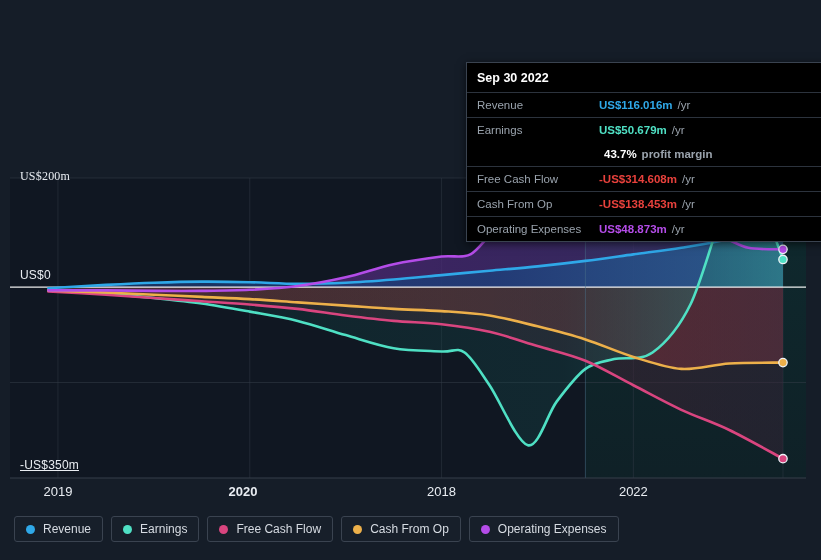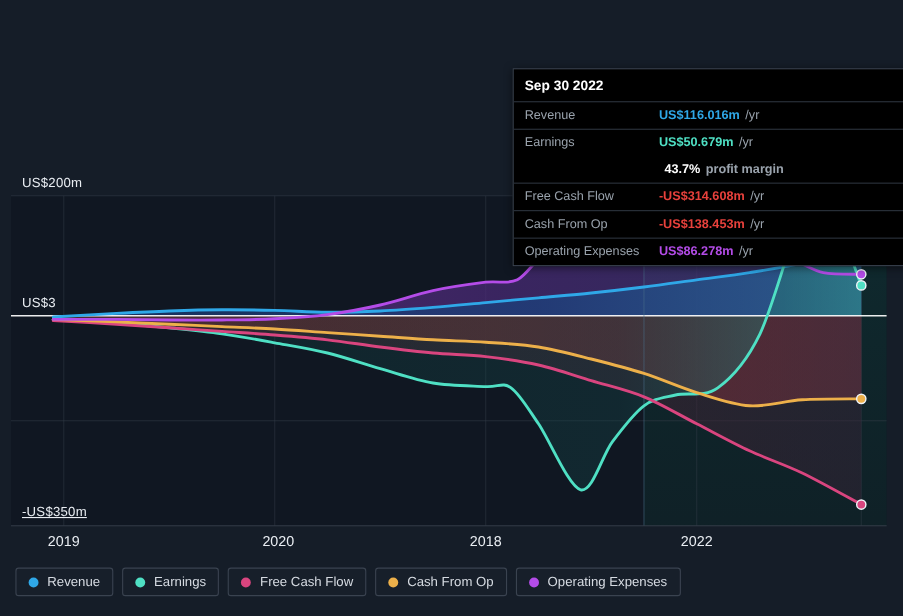--- a/index.html
+++ b/index.html
@@ -17,21 +17,21 @@
   .chart-wrap{position:absolute;left:0;top:0;width:821px;height:505px;}
   svg.chart{position:absolute;left:0;top:0;}
 
   .axis-label{
     position:absolute;
     color:#e9edf2;
     font-size:12px;
     letter-spacing:.2px;
     white-space:nowrap;
   }
-  .y-label-200{left:20px;top:159px;}
+  .y-label-200{left:20px;top:169px;font-family:Liberation Serif, serif;}
   .y-label-0{left:20px;top:268px;}
   .y-label-350{left:20px;top:458px;text-decoration:underline;}
 
   .x-label{
     position:absolute;
     top:484px;
     color:#e9edf2;
     font-size:13px;
     transform:translateX(-50%);
     white-space:nowrap;
@@ -151,26 +151,26 @@
         <circle cx="782.9831325300983" cy="458.6952727272727" r="4.2" fill="#d9457f" stroke="#eef3f8" stroke-width="1.3"></circle>
         <path d="M48.36,290.36C57.57,290.71 89.02,291.85 105.90,292.55C122.78,293.24 138.51,294.03 153.86,294.73C169.20,295.43 186.46,296.21 201.81,296.91C217.15,297.61 234.41,298.22 249.76,299.09C265.10,299.96 282.37,301.32 297.71,302.36C313.06,303.41 330.32,304.59 345.66,305.64C361.01,306.68 378.27,308.04 393.61,308.91C408.96,309.78 426.22,310.04 441.57,311.09C456.91,312.14 474.17,313.01 489.52,315.45C504.86,317.90 522.13,322.52 537.47,326.36C552.81,330.20 570.08,334.57 585.42,339.45C600.77,344.34 618.03,352.20 633.37,356.91C648.72,361.62 665.98,367.86 681.33,368.91C696.67,369.96 713.01,364.46 729.28,363.45C745.54,362.45 774.39,362.75 782.98,362.61" fill="none" stroke="#edb04a" stroke-width="2.6" stroke-linecap="round" stroke-linejoin="round"></path>
         <circle cx="782.9831325300983" cy="362.6107272727272" r="4.2" fill="#edb04a" stroke="#eef3f8" stroke-width="1.3"></circle>
         <path d="M48.36,290.36C57.57,290.36 89.02,290.28 105.90,290.36C122.78,290.45 138.51,290.82 153.86,290.91C169.20,291.00 186.46,291.08 201.81,290.91C217.15,290.73 234.41,290.60 249.76,289.82C265.10,289.03 282.37,288.01 297.71,286.00C313.06,283.99 330.32,280.76 345.66,277.27C361.01,273.78 378.27,267.50 393.61,264.18C408.96,260.87 429.29,258.12 441.57,256.55C453.84,254.97 461.13,258.90 470.34,254.36C479.54,249.83 488.37,232.72 499.11,228.18C509.85,223.64 523.66,224.95 537.47,226.00C551.28,227.05 570.08,232.98 585.42,234.73C600.77,236.47 618.03,236.91 633.37,236.91C648.72,236.91 667.52,234.73 681.33,234.73C695.14,234.73 708.95,234.81 719.69,236.91C730.43,239.00 738.33,245.82 748.46,247.82C758.59,249.81 777.46,249.12 782.98,249.37" fill="none" stroke="#b44ce8" stroke-width="2.6" stroke-linecap="round" stroke-linejoin="round"></path>
         <circle cx="782.9831325300983" cy="249.3738181818182" r="4.2" fill="#b44ce8" stroke="#eef3f8" stroke-width="1.3"></circle>
         <line x1="10" y1="478" x2="806" y2="478" stroke="#343d49" stroke-width="1" opacity="0.7"></line>
       </svg>
   </div>
 
   <div class="axis-label y-label-200">US$200m</div>
-  <div class="axis-label y-label-0">US$3</div>
+  <div class="axis-label y-label-0">US$0</div>
   <div class="axis-label y-label-350">-US$350m</div>
 
   <div id="x-labels">
       <div class="x-label" style="left: 57.9518px;">2019</div>
-      <div class="x-label" style="left: 253px;">2020</div>
+      <div class="x-label" style="left: 243px; font-weight: bold;">2020</div>
       <div class="x-label" style="left: 441.566px;">2018</div>
       <div class="x-label" style="left: 633.373px;">2022</div>
     </div>
 
   <div class="tooltip">
     <div class="tt-title">Sep 30 2022</div>
     <div id="tt-rows">
         <div class="tt-row">
           <div class="tt-name">Revenue</div>
           <div class="tt-val" style="color: rgb(47, 168, 232);">US$116.016m</div>
@@ -191,21 +191,21 @@
           <div class="tt-val" style="color: rgb(232, 65, 60);">-US$314.608m</div>
           <div class="tt-unit">/yr</div>
         </div>
         <div class="tt-row">
           <div class="tt-name">Cash From Op</div>
           <div class="tt-val" style="color: rgb(232, 65, 60);">-US$138.453m</div>
           <div class="tt-unit">/yr</div>
         </div>
         <div class="tt-row">
           <div class="tt-name">Operating Expenses</div>
-          <div class="tt-val" style="color: rgb(180, 76, 232);">US$86.278m</div>
+          <div class="tt-val" style="color: rgb(180, 76, 232);">US$48.873m</div>
           <div class="tt-unit">/yr</div>
         </div>
       </div>
   </div>
 
   <div class="legend" id="legend">
       <div class="legend-item">
         <span class="legend-dot" style="background: rgb(47, 168, 232);"></span>
         <span class="legend-text">Revenue</span>
       </div>

